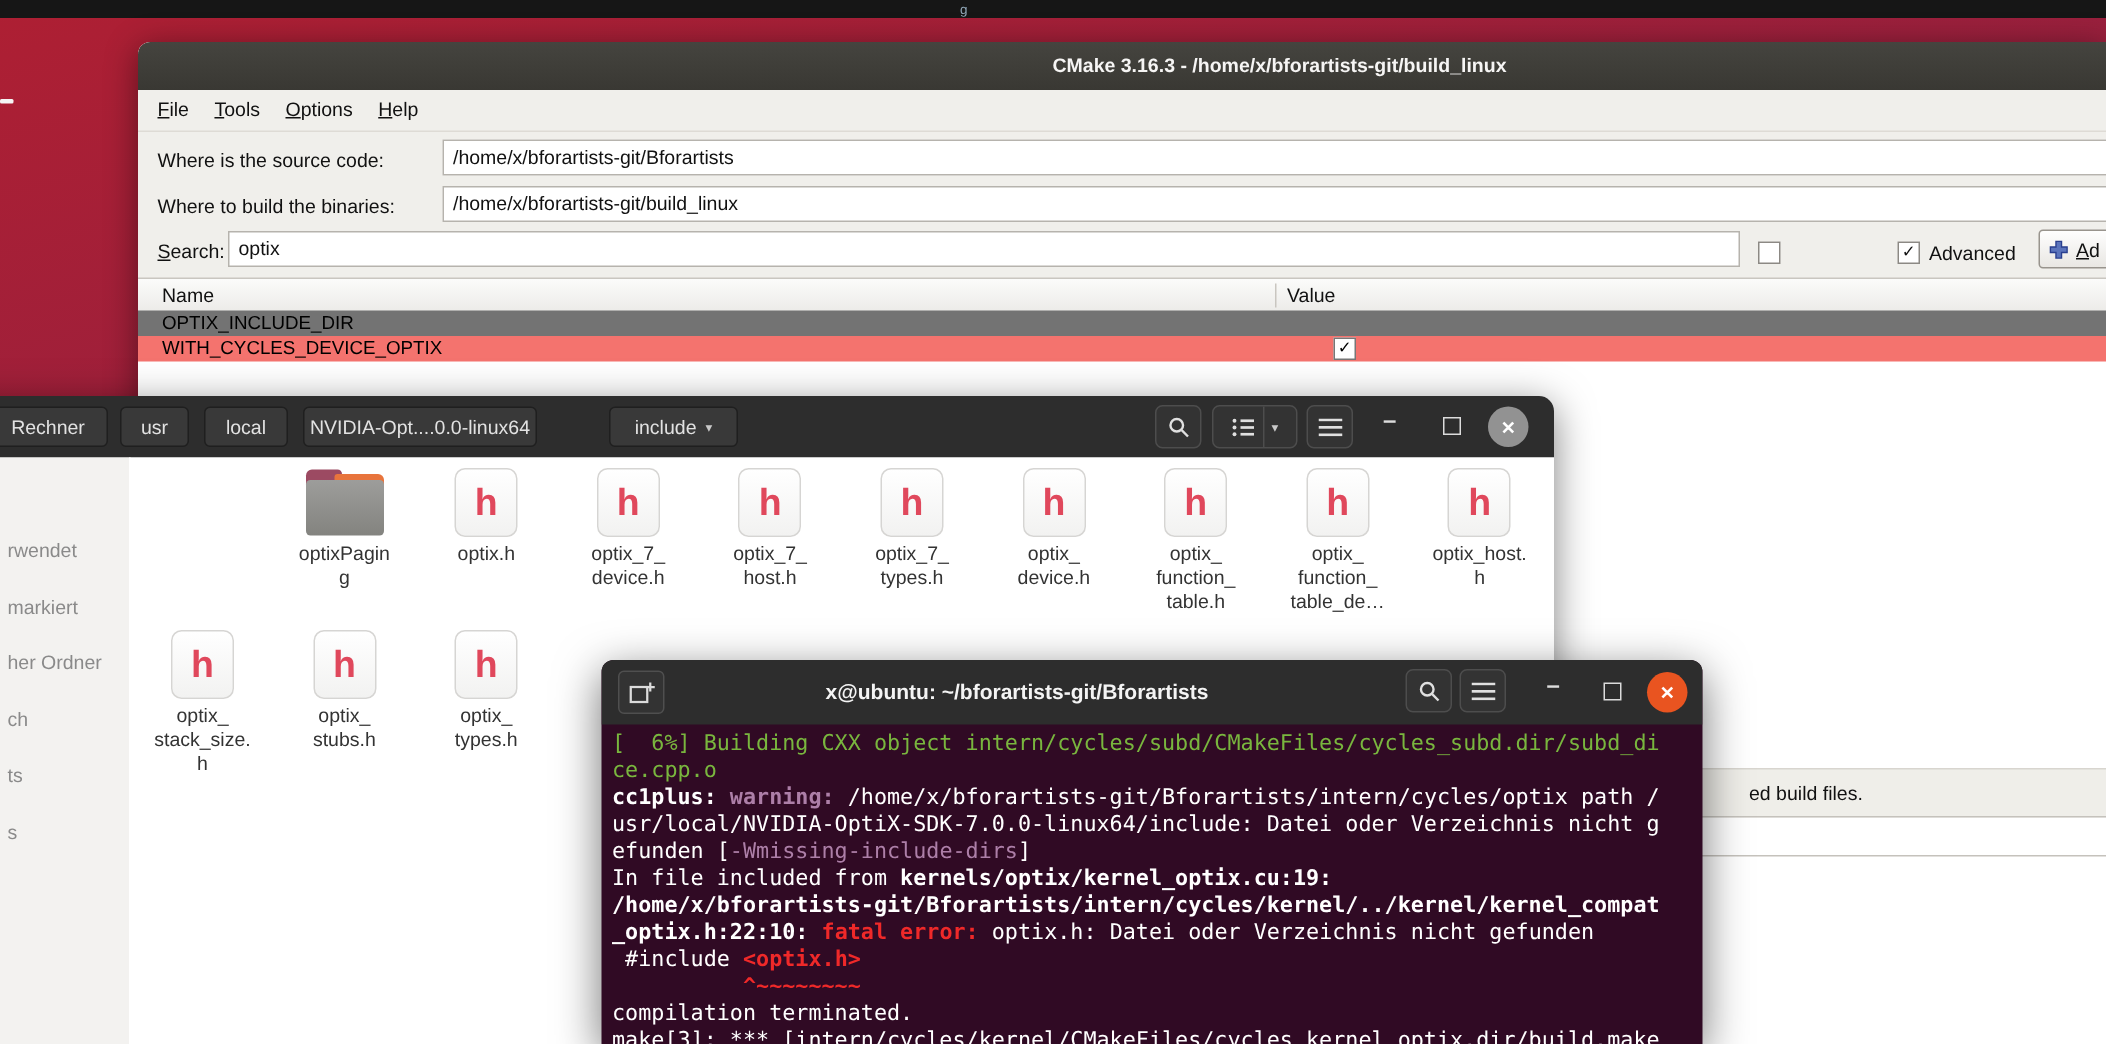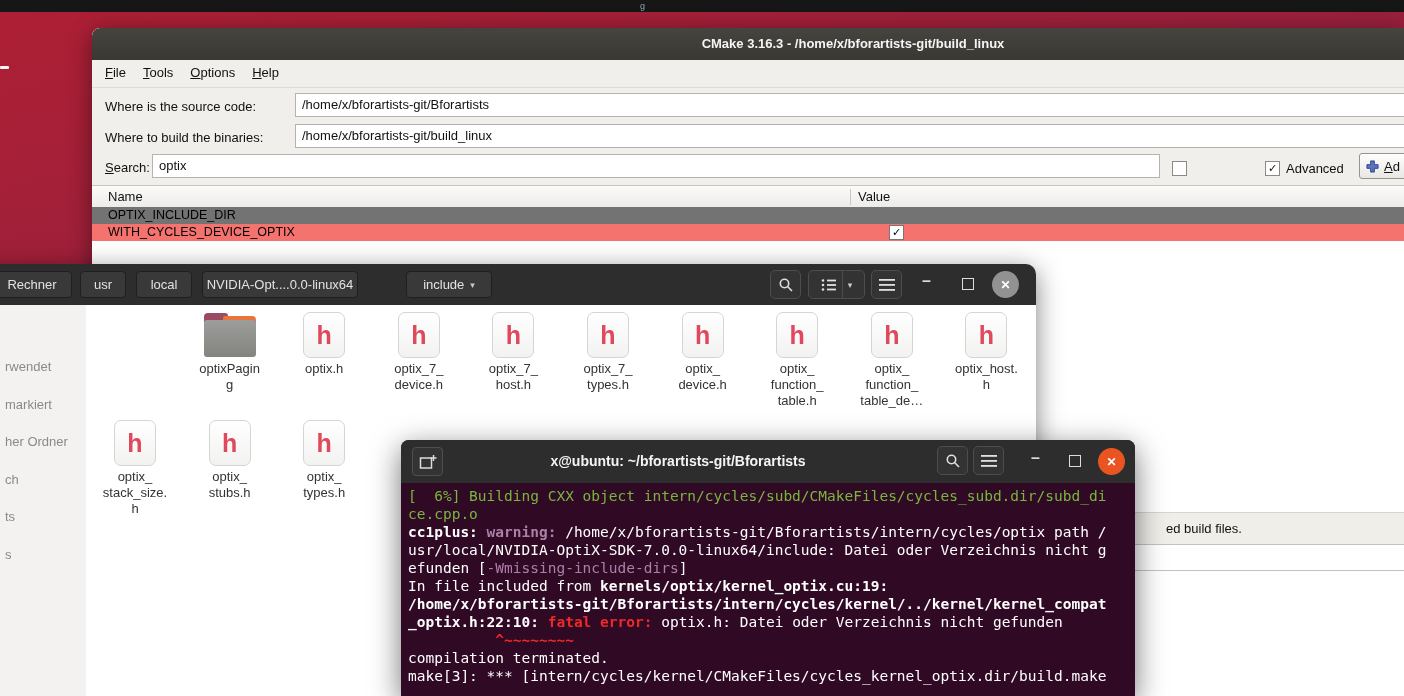--- a/index.html
+++ b/index.html
@@ -327,20 +327,21 @@
     <div id="term-body">
       <div id="term-lines">
           <div class="tline"><span class="t-g">[  6%] Building CXX object intern/cycles/subd/CMakeFiles/cycles_subd.dir/subd_di</span></div>
           <div class="tline"><span class="t-g">ce.cpp.o</span></div>
           <div class="tline"><span class="t-wb">cc1plus:</span><span class="t-w"> </span><span class="t-pb">warning:</span><span class="t-w"> /home/x/bforartists-git/Bforartists/intern/cycles/optix path /</span></div>
           <div class="tline"><span class="t-w">usr/local/NVIDIA-OptiX-SDK-7.0.0-linux64/include: Datei oder Verzeichnis nicht g</span></div>
           <div class="tline"><span class="t-w">efunden [</span><span class="t-p">-Wmissing-include-dirs</span><span class="t-w">]</span></div>
           <div class="tline"><span class="t-w">In file included from </span><span class="t-wb">kernels/optix/kernel_optix.cu:19:</span></div>
           <div class="tline"><span class="t-wb">/home/x/bforartists-git/Bforartists/intern/cycles/kernel/../kernel/kernel_compat</span></div>
           <div class="tline"><span class="t-wb">_optix.h:22:10:</span><span class="t-w"> </span><span class="t-rb">fatal error:</span><span class="t-w"> optix.h: Datei oder Verzeichnis nicht gefunden</span></div>
+          <div class="tline"><span class="t-w"> #include </span><span class="t-rb">&lt;optix.h&gt;</span></div>
           <div class="tline"><span class="t-rb">          ^~~~~~~~~</span></div>
           <div class="tline"><span class="t-w">compilation terminated.</span></div>
           <div class="tline"><span class="t-w">make[3]: *** [intern/cycles/kernel/CMakeFiles/cycles_kernel_optix.dir/build.make</span></div>
         </div>
     </div>
   </div>
 
 </div>
 
 </body></html>

